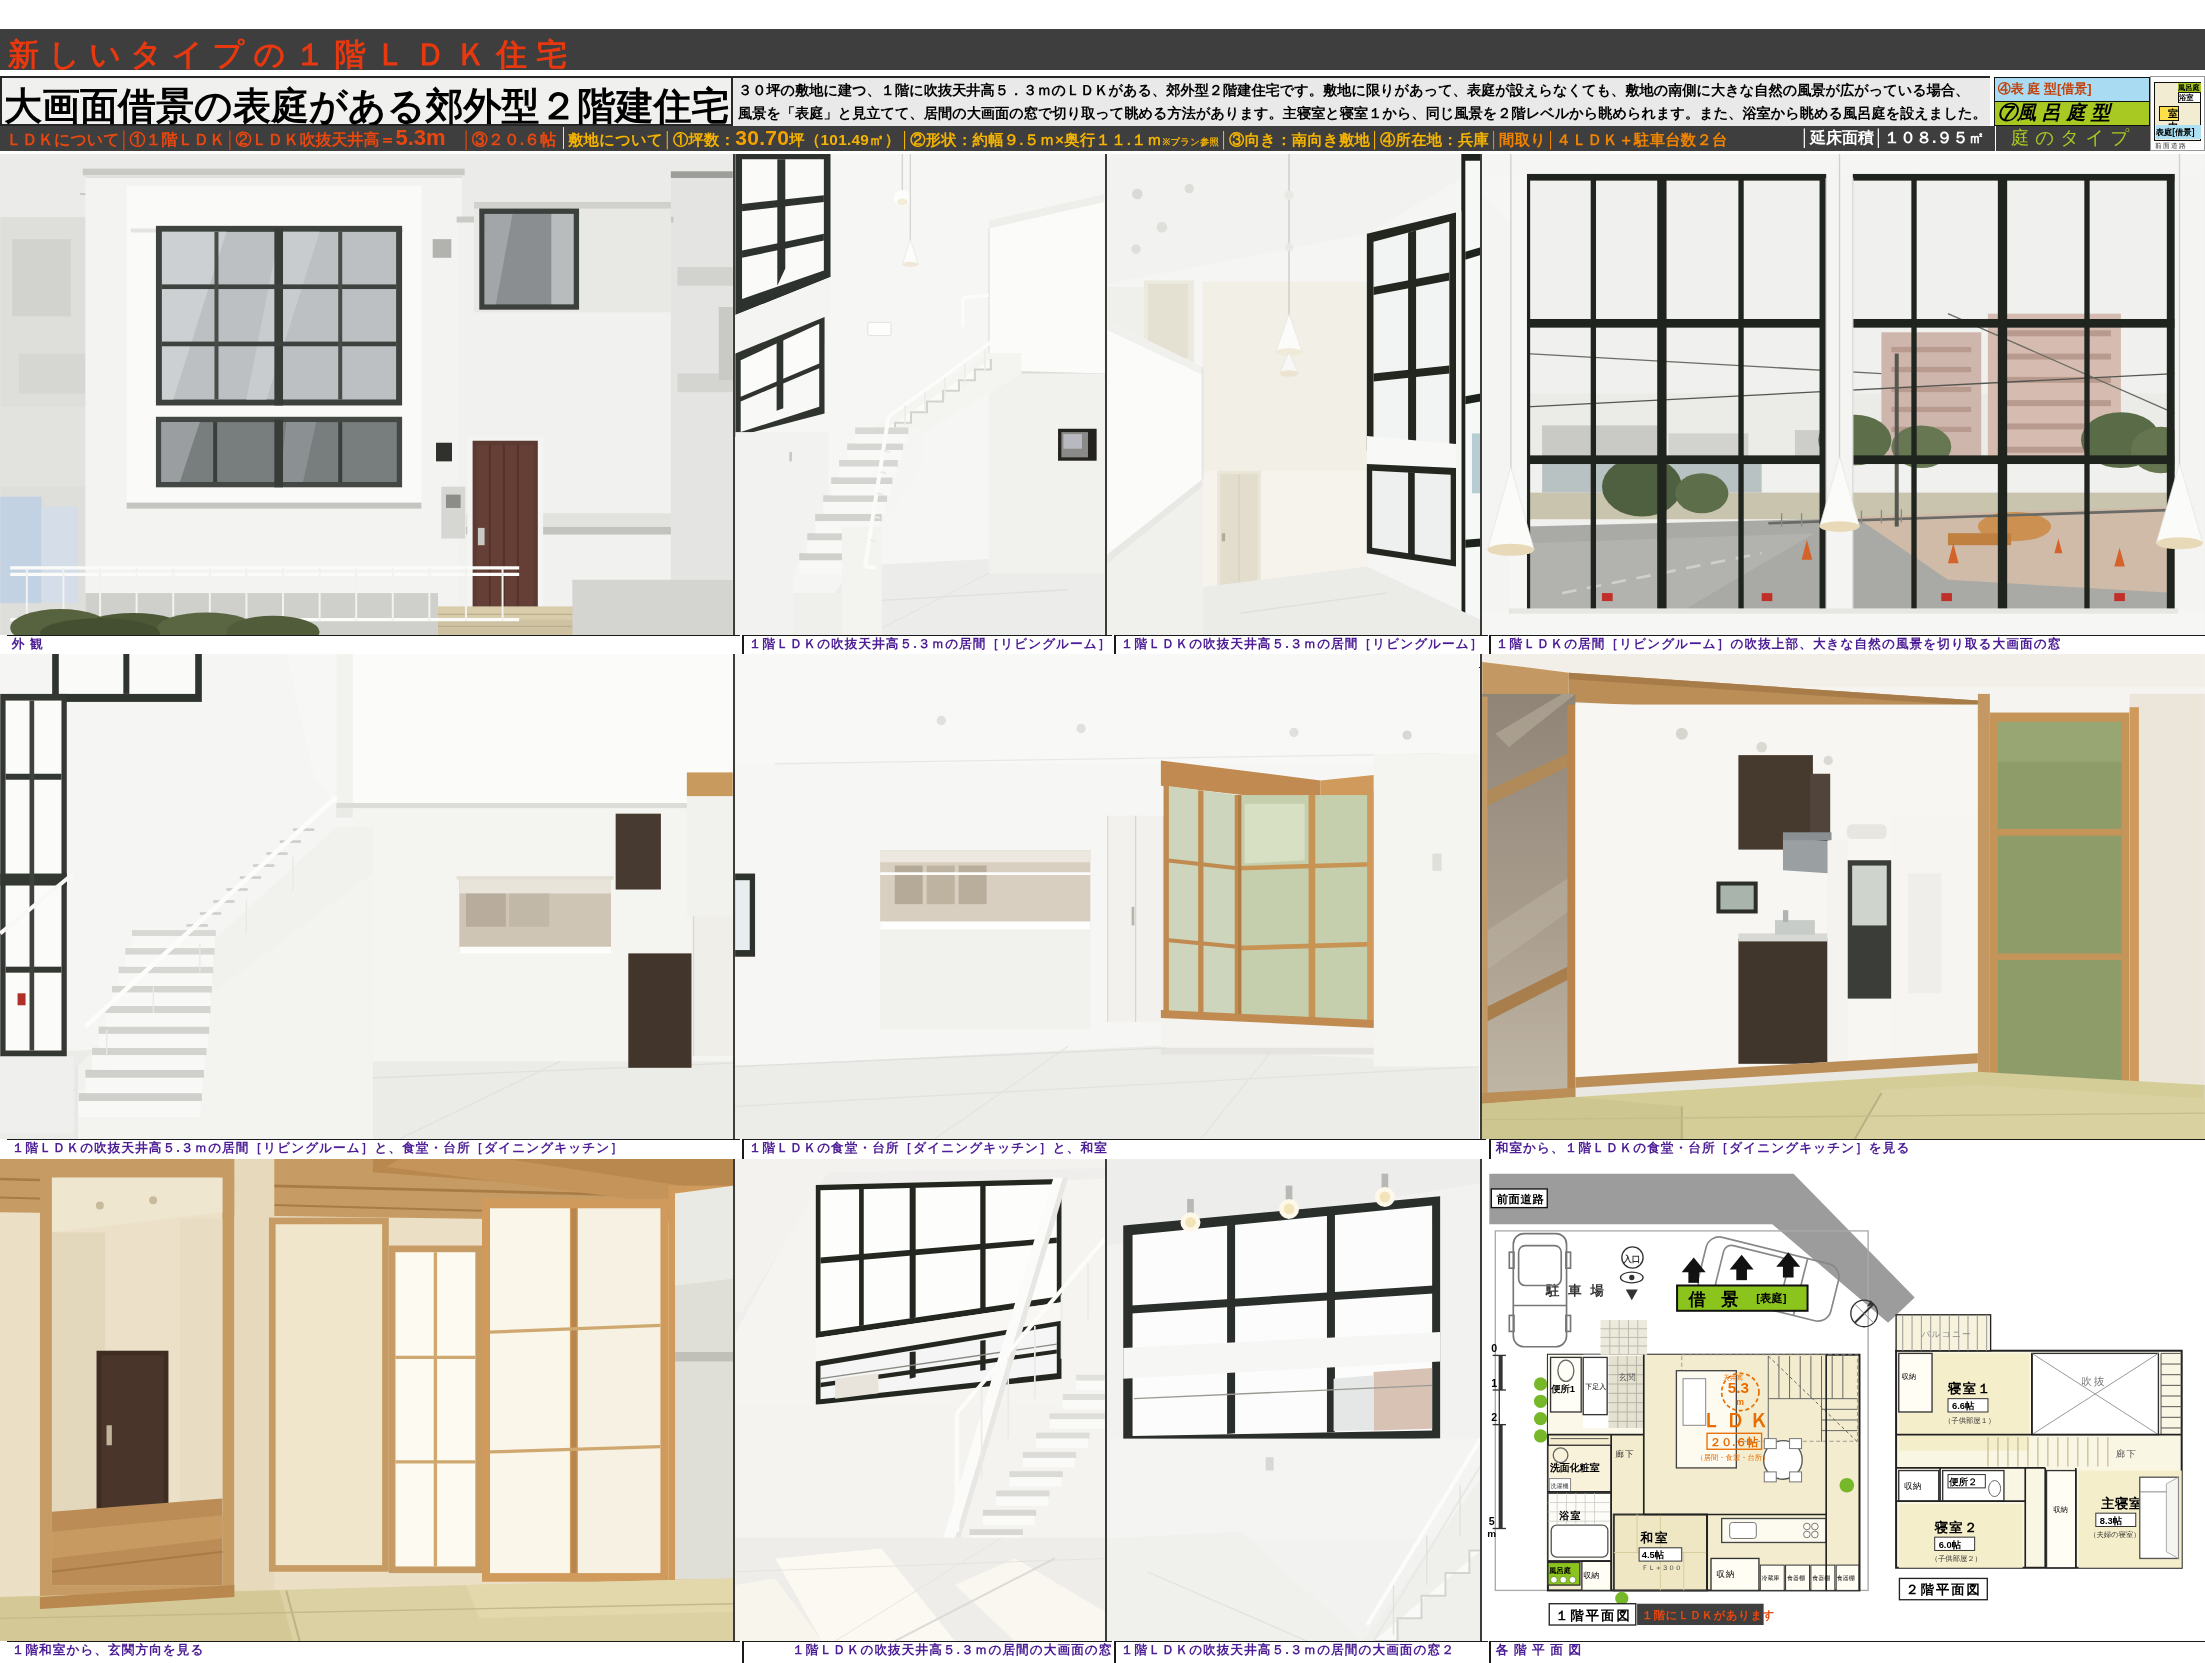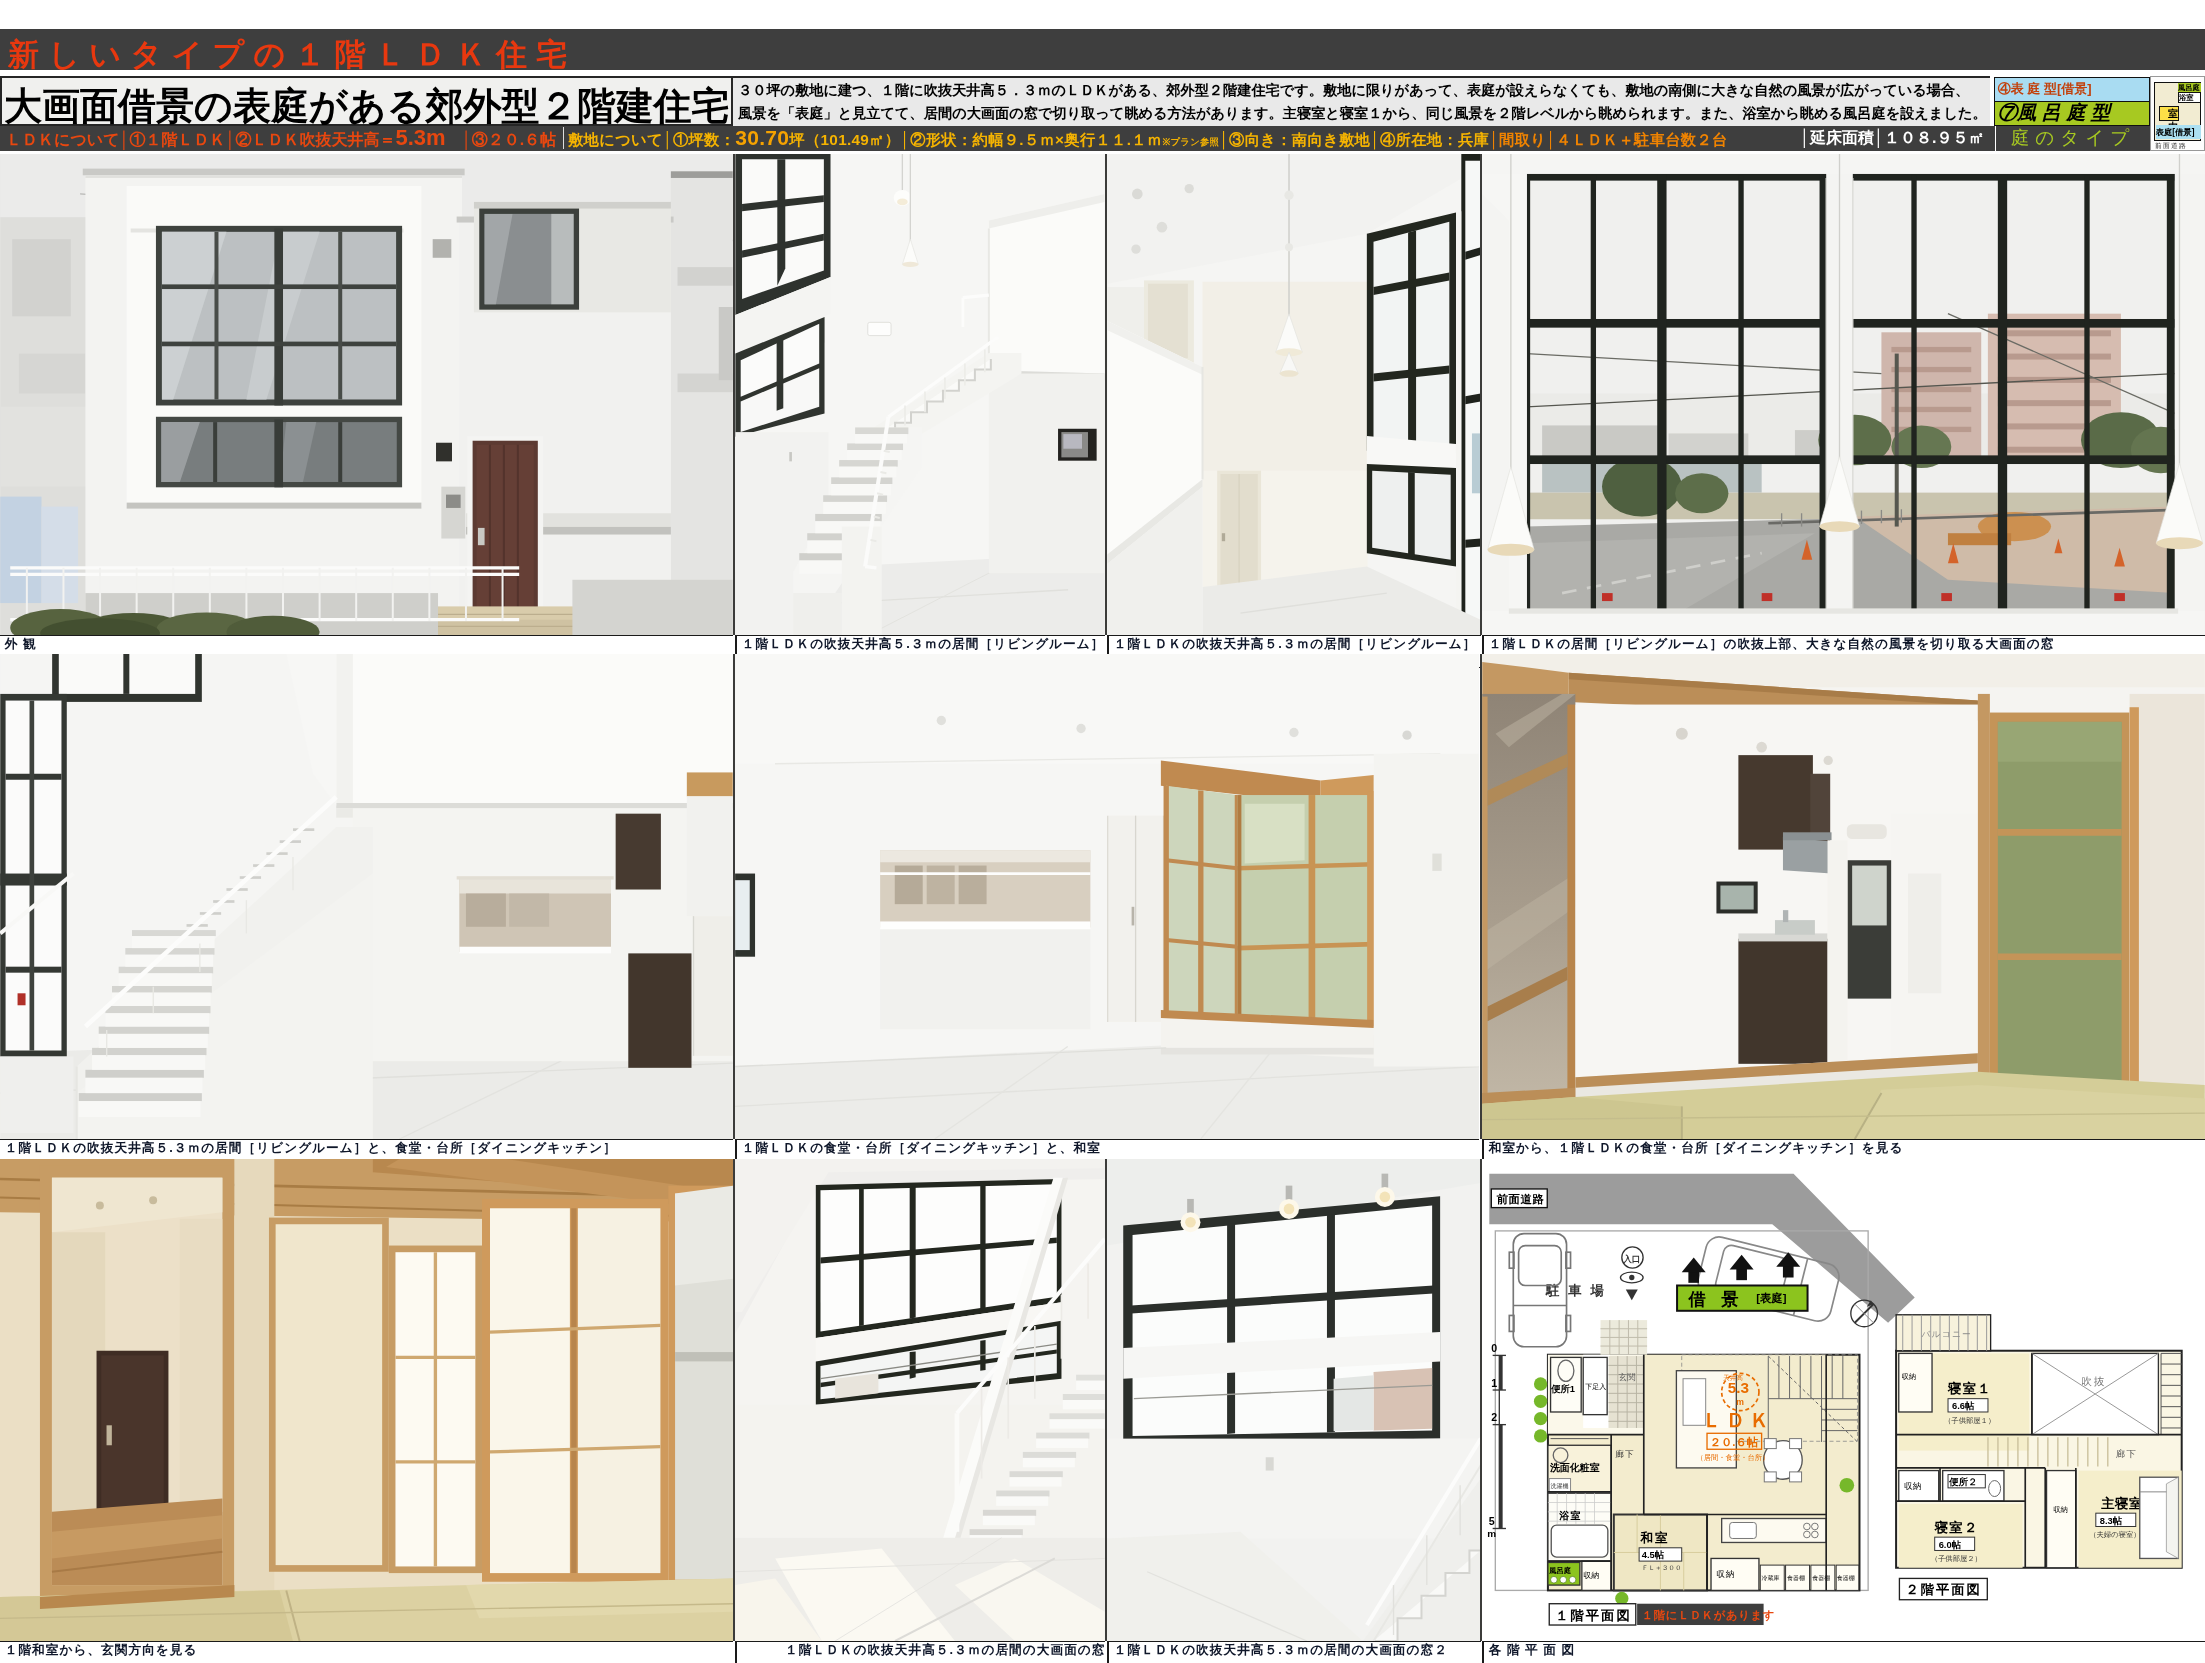--- a/index.html
+++ b/index.html
@@ -1,18 +1,18 @@
 <!DOCTYPE html>
 <html style="font-size:10.7px"><head>
 <meta charset="utf-8">
 <style>
 html,body{margin:0;padding:0;}
 body{width:2205px;height:1664px;position:relative;background:#fff;font-family:"Liberation Sans",sans-serif;overflow:hidden;}
 .abs{position:absolute;}
-.cap{position:absolute;background:#fff;border-top:1.7px solid #1a1a1a;border-bottom:1.7px solid #1a1a1a;font-size:12.7px;font-weight:bold;color:#0f172a;letter-spacing:1px;line-height:14.6px;padding:0.7px 0 0 4.7px;box-sizing:border-box;height:33px;white-space:nowrap;overflow:hidden;}
+.cap{position:absolute;background:#fff;border-top:1.7px solid #1a1a1a;border-bottom:1.7px solid #1a1a1a;font-size:12.7px;font-weight:bold;color:#4c1d95;letter-spacing:1px;line-height:14.6px;padding:0.7px 0 0 4.7px;box-sizing:border-box;height:33px;white-space:nowrap;overflow:hidden;margin-left:7px;}
 .ph{position:absolute;overflow:hidden;}
 svg{display:block;}
 </style>
 </head>
 <body>
 
 <div class="abs" style="left:0;top:29px;width:2205px;height:41px;background:#3e3e3e;"></div>
 
 <div class="abs" style="left:8px;top:34px;width:2131px;height:36px;overflow:hidden;font-size:31px;font-weight:bold;color:#e8380f;letter-spacing:9.3px;">新しいタイプの１階ＬＤＫ住宅</div>
 

